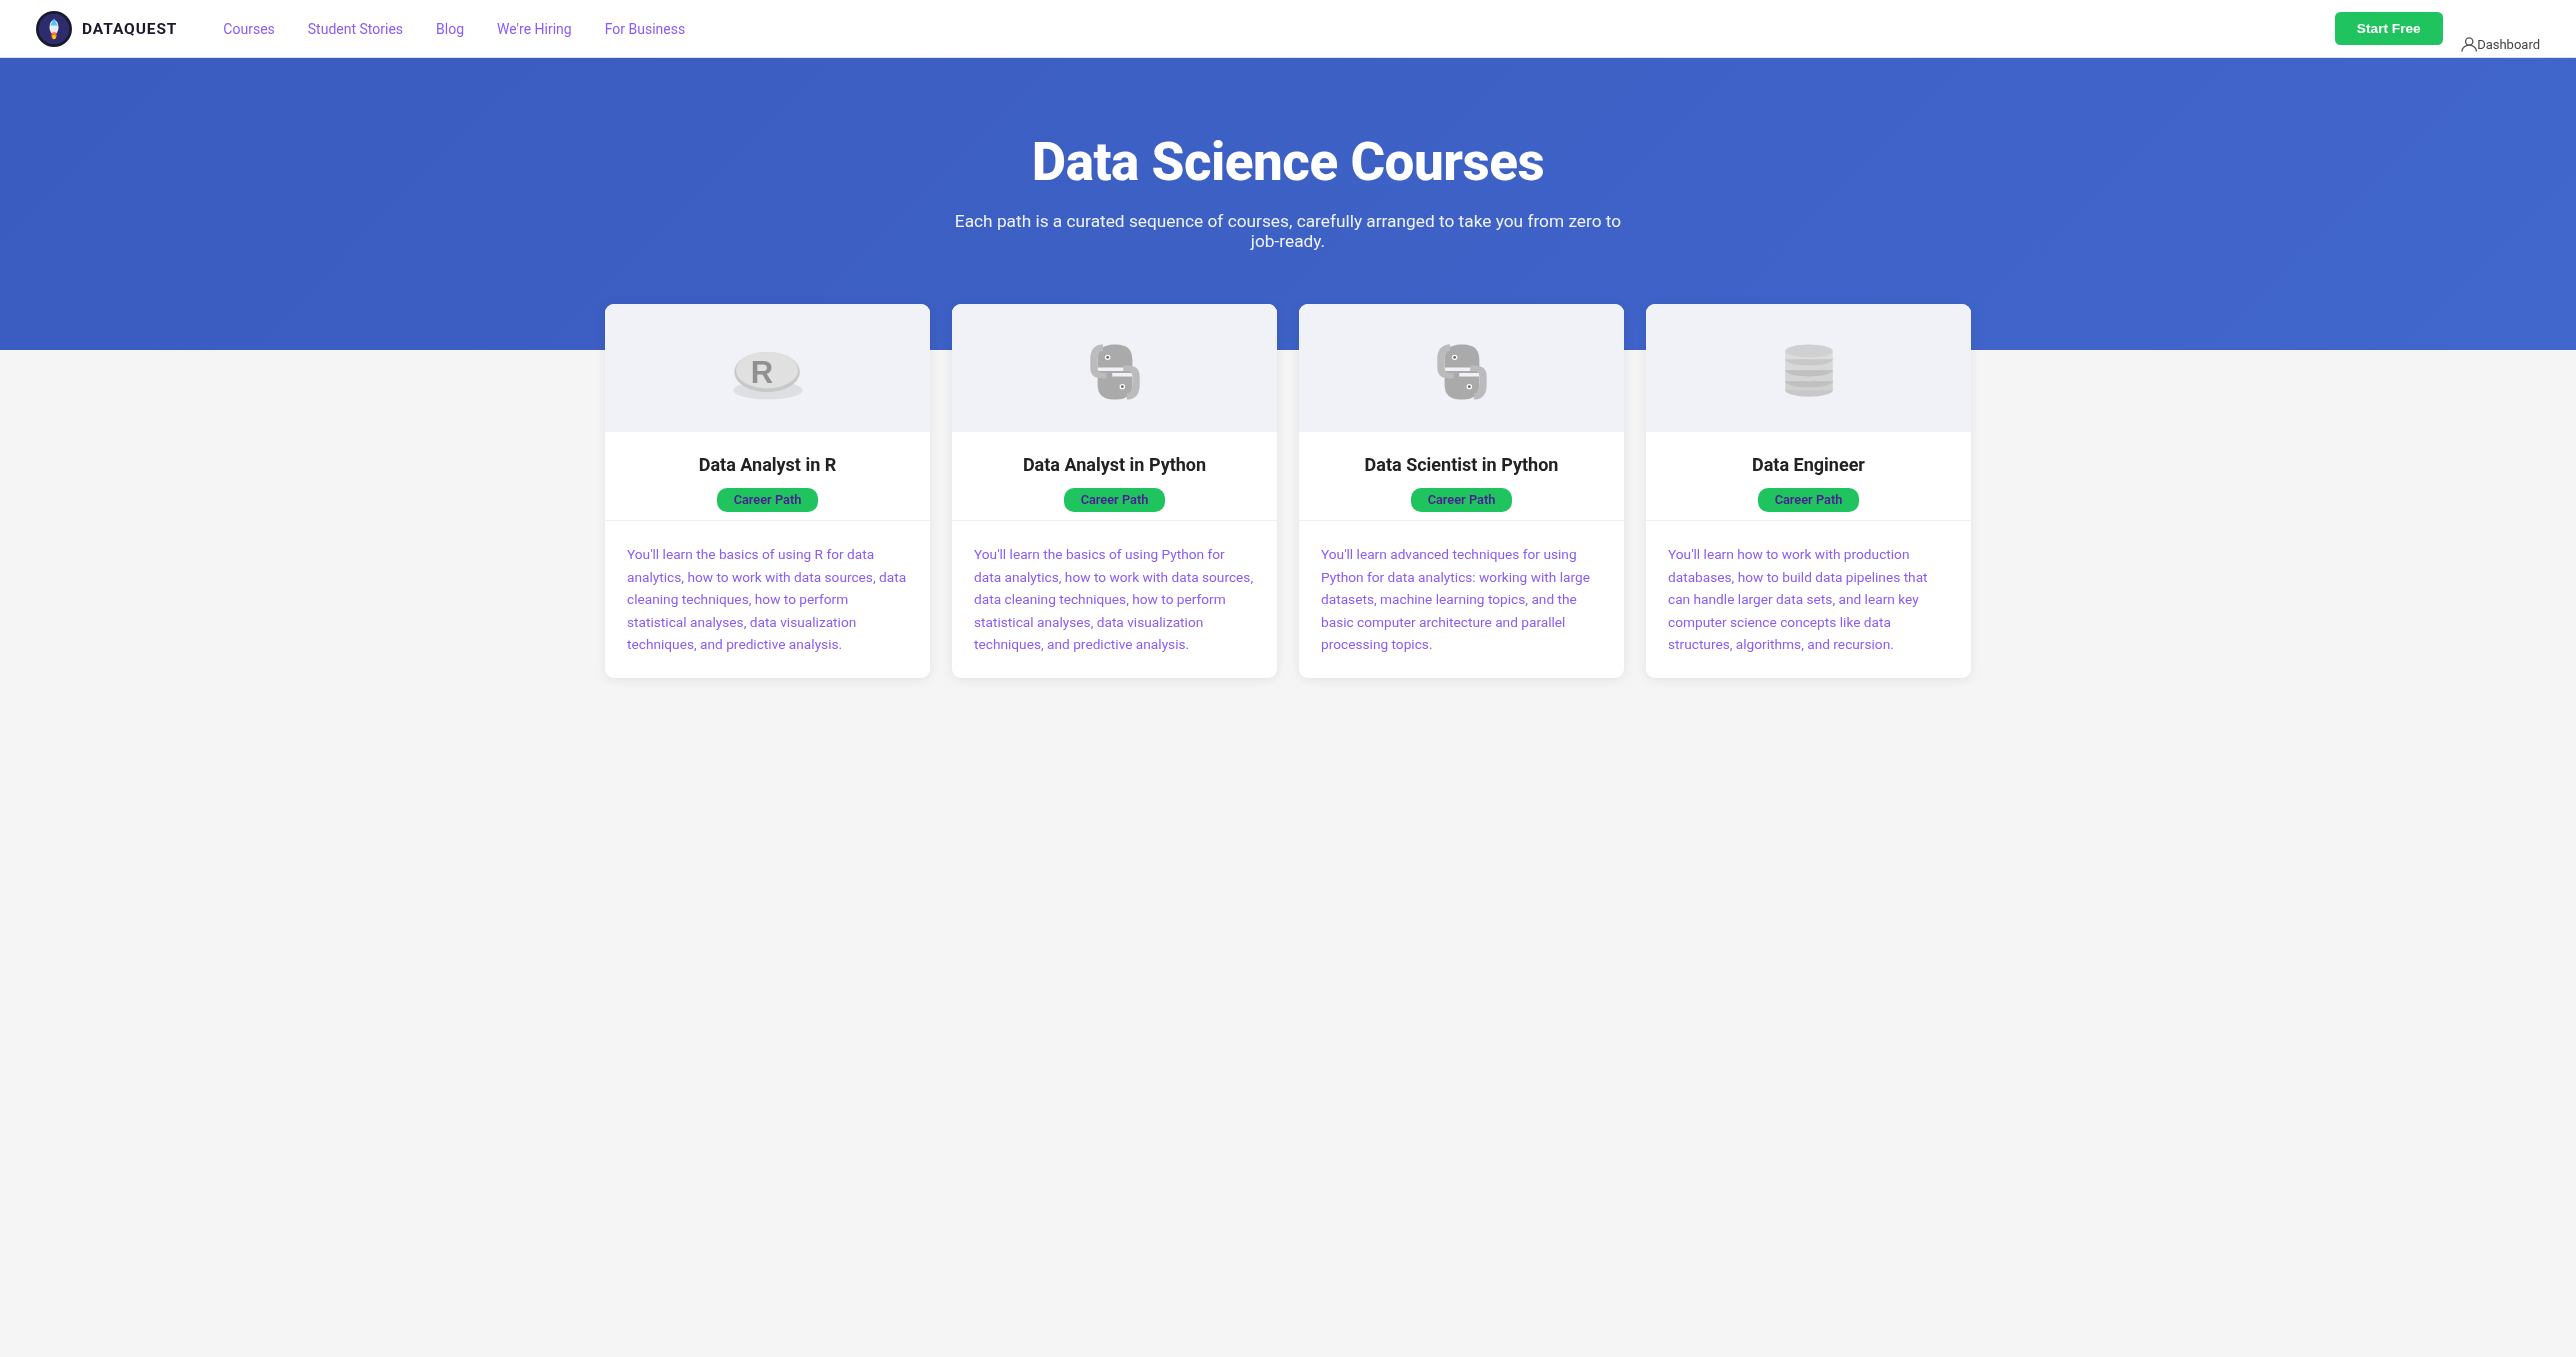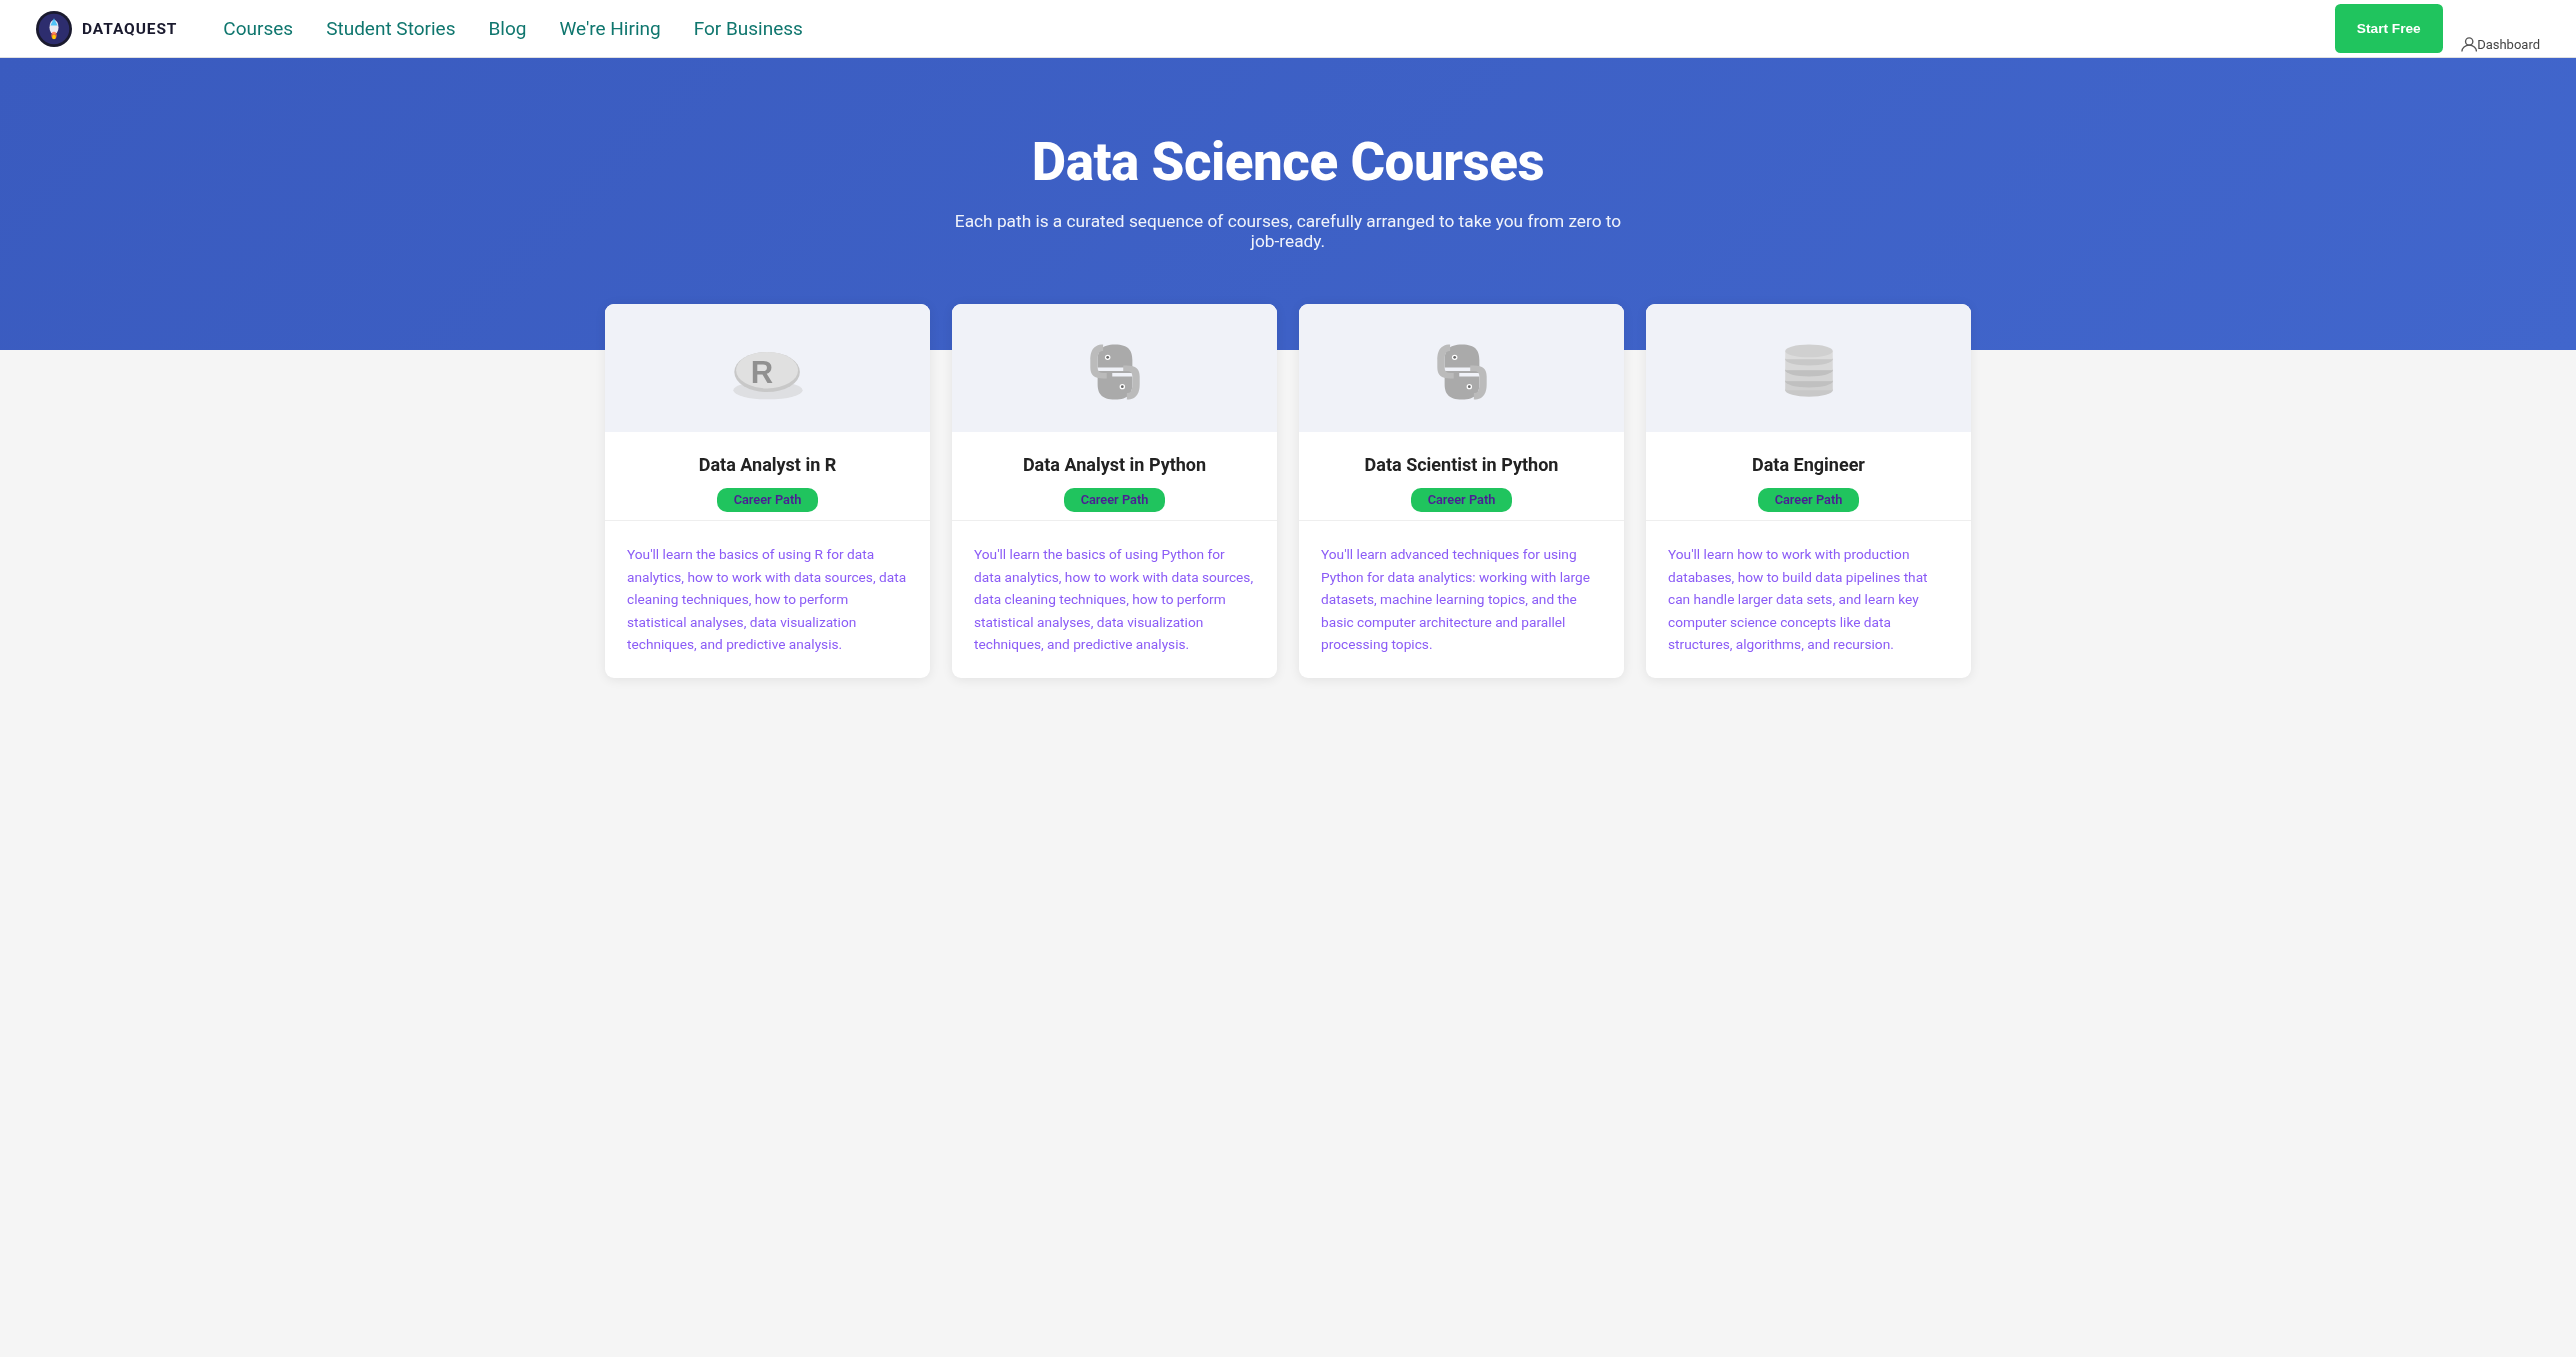--- a/index.html
+++ b/index.html
@@ -35,26 +35,27 @@
     }
     .navbar-nav {
       display: flex;
       align-items: center;
       gap: 33px;
       list-style: none;
       flex: 1;
     }
     .navbar-nav a {
       text-decoration: none;
-      color: #0f766e;
-      font-size: 19px;
+      color: #8b5cf6;
+      font-size: 14px;
       font-weight: 400;
     }
     .navbar-actions {
       display: flex;
+      align-items: center;
       gap: 18px;
     }
     .btn-start-free {
       background: #20c45e;
       color: #fff;
       border: none;
       border-radius: 5.5px;
       padding: 9px 22px;
       font-size: 13.7px;
       font-weight: 600;

